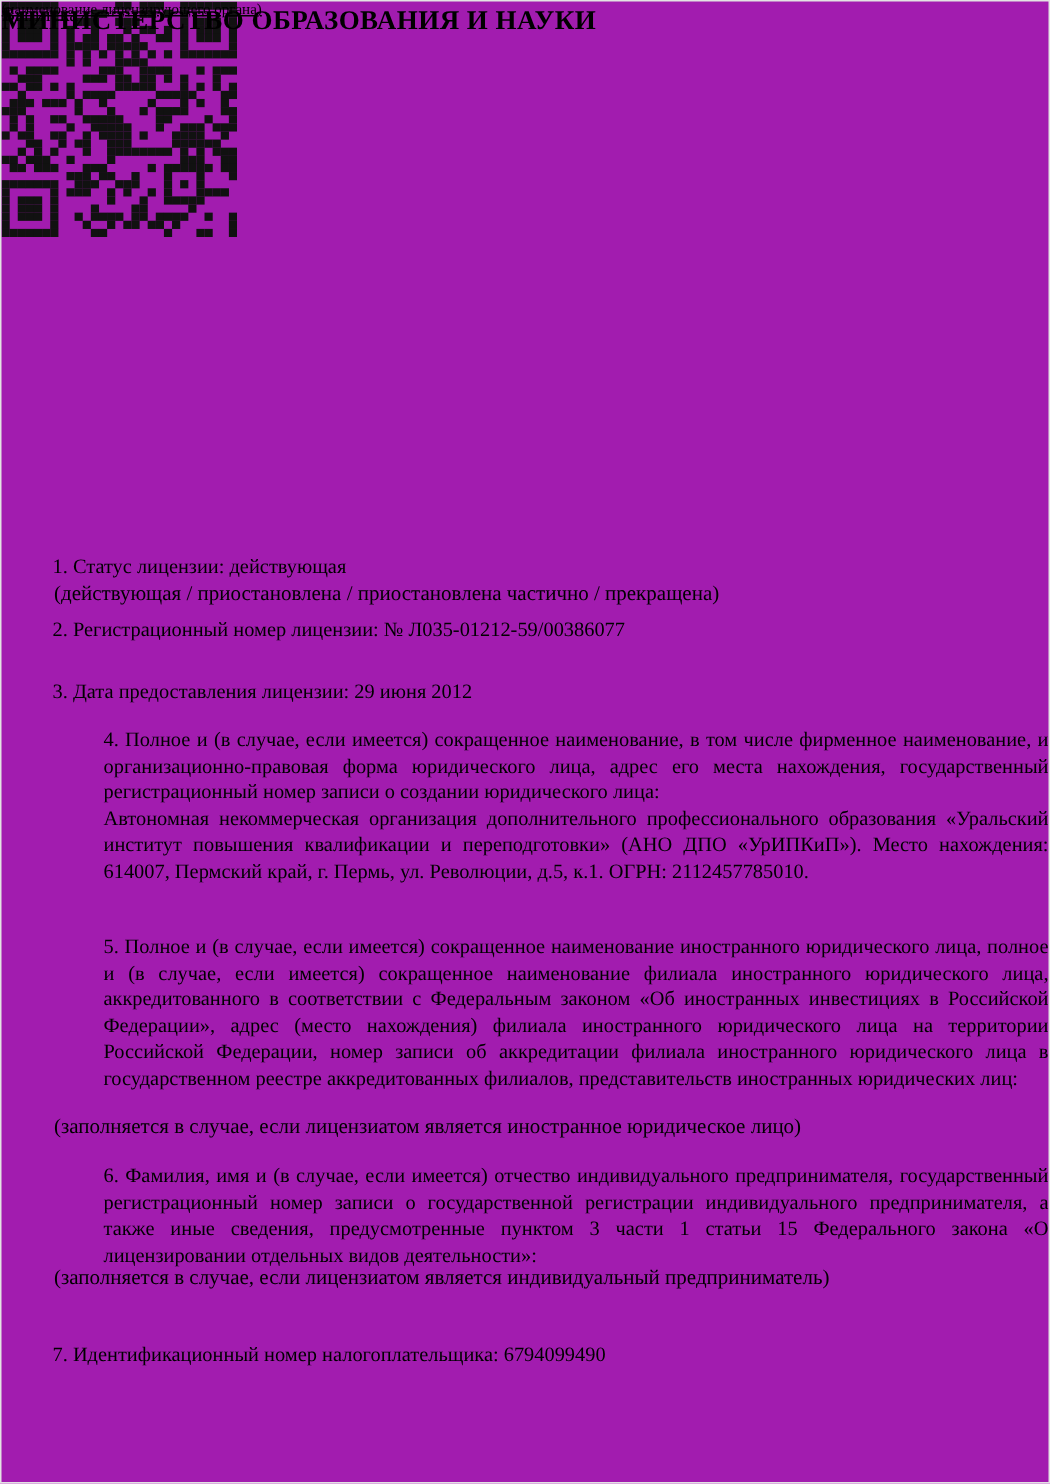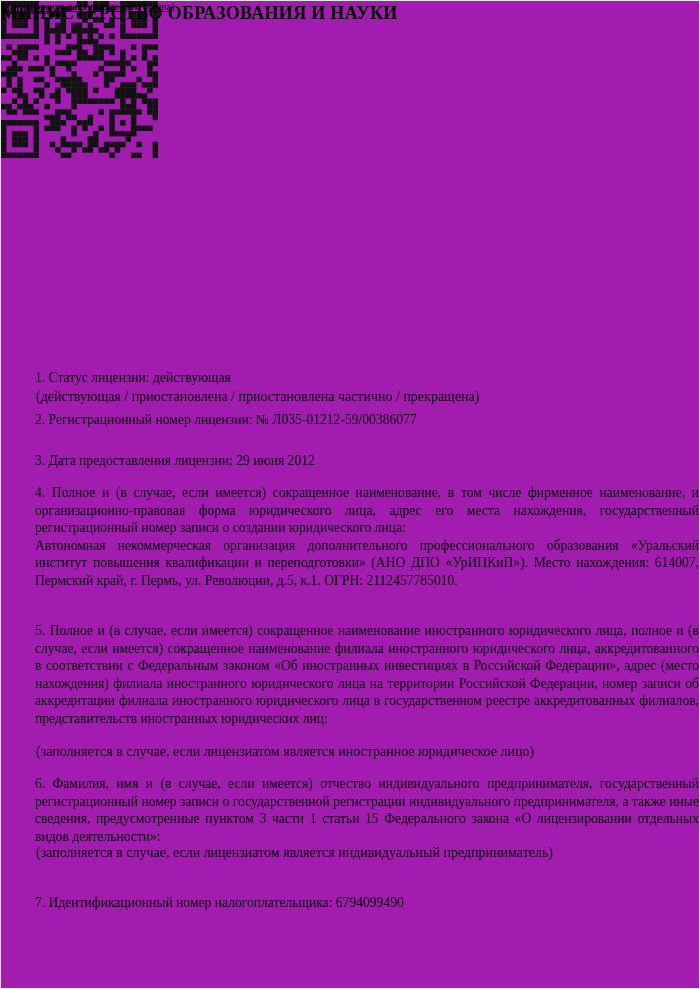--- a/index.html
+++ b/index.html
@@ -12,21 +12,21 @@
   .abs { position:absolute; }
   .org-header { left:0; top:129; width:554; text-align:center;
     font-weight:bold; font-size:18px; line-height:25px; letter-spacing:.3px; }
   .org-caption { left:0; top:182; width:554; text-align:left;
     font-size:10px; font-weight:normal; letter-spacing:0;text-decoration:underline; }
   .qr { left:506; top:82; width:157; height:157; }
   .qr svg { display:block; width:157px; height:157px; fill:#111; }
   .doc-title { left:64; top:301; width:603; text-align:right;
     font-size:13.6px; line-height:18px;font-family:Liberation Serif, serif; }
   .body-text { left:64; width:603; font-size:13.6px; line-height:17.5px;padding-left:34px; }
-  .just { text-align:justify; }
+  .just { text-align:justify;margin-left:34px; }
   .note { left:64; width:504; font-size:14px; color:#000;margin-left:35px; }
   .rule { left:63; width:604; height:2px; background:#1d1d1d; }
   .pagenum { left:64; top:926; width:603; text-align:center; font-size:13px; }
 </style>
 </head>
 <body>
 
 <div class="page">
 
   <div class="abs qr">

